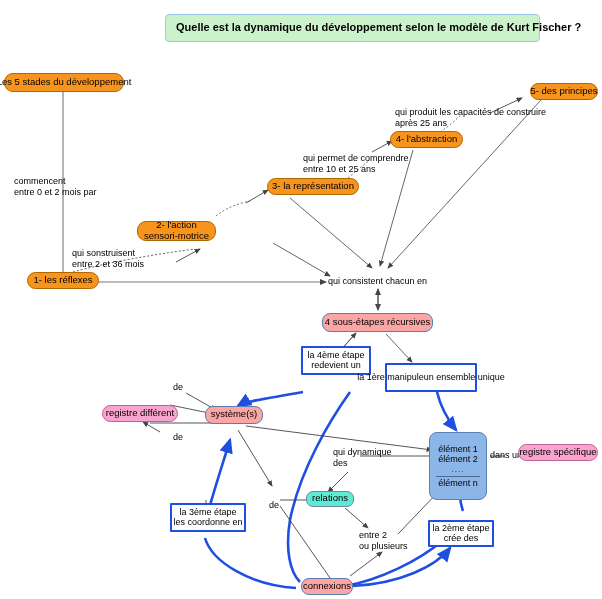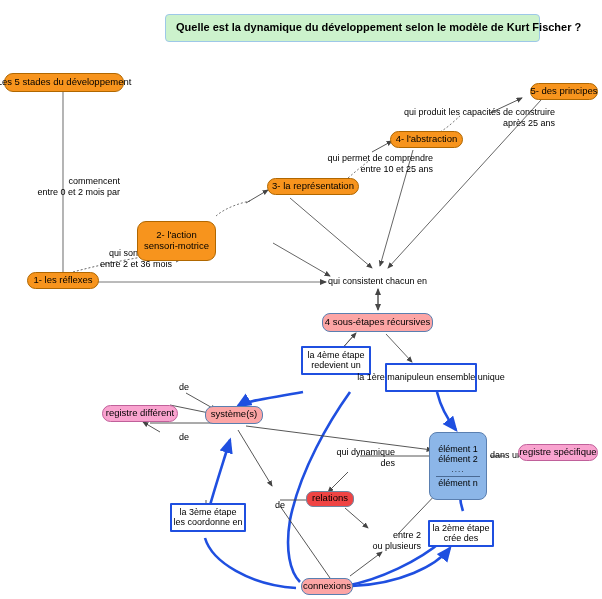--- a/index.html
+++ b/index.html
@@ -83,21 +83,21 @@
     border-radius: 9px;
     font-size: 9.5px;
     color: #000;
     padding: 3px 9px 4px 9px;
     display: flex;
     align-items: center;
     justify-content: center;
   }
   
   .n-greyblue {
-    background: #ef4444;
+    background: #5eead4;
     border: 1px solid #6f86a0;
     border-radius: 7px;
     font-size: 9.5px;
     color: #000;
     padding: 2px 8px 3px 8px;
     display: flex;
     align-items: center;
     justify-content: center;
   }
   
@@ -119,21 +119,21 @@
     margin: 1px 0 1px 0;
     height: 0;
   }
   .n-list .li { line-height: 1.2; }
   .dots { letter-spacing: 1px; font-size: 8px; line-height: 1; }
   
   .elabel {
     position: absolute;
     font-size: 9px;
     color: #000;
-    text-align: right;
+    text-align: left;
     line-height: 1.25;
     white-space: nowrap;
     z-index: 4;
   }
 </style>
 </head>
 <body>
 
 <div id="canvas">
 
@@ -216,21 +216,21 @@
 
     <path d="M206,500 L206,516" stroke="#444444" stroke-width="0.9" fill="none"></path>
   </svg>
 
   <div class="node n-title" style="left:165px; top:14px; width:375px;">Quelle est la dynamique du développement selon le modèle de Kurt Fischer ?</div>
 
   <div class="node n-orange" style="left:4px; top:73px; width:120px; height:19px;">Les 5 stades du développement</div>
 
   <div class="node n-orange" style="left:27px; top:272px; width:72px; height:17px;">1- les réflexes</div>
 
-  <div class="node n-orange" style="left:137px; top:221px; width:79px; height:40px; flex-direction:column;">
+  <div class="node n-orange" style="left:137px; top:221px; width:79px; height:20px; flex-direction:column;">
     <span>2- l'action</span>
     <span>sensori-motrice</span>
   </div>
 
   <div class="node n-orange" style="left:267px; top:178px; width:92px; height:17px;">3- la représentation</div>
 
   <div class="node n-orange" style="left:390px; top:131px; width:73px; height:17px;">4- l'abstraction</div>
 
   <div class="node n-orange" style="left:530px; top:83px; width:68px; height:17px;">5- des principes</div>
 

